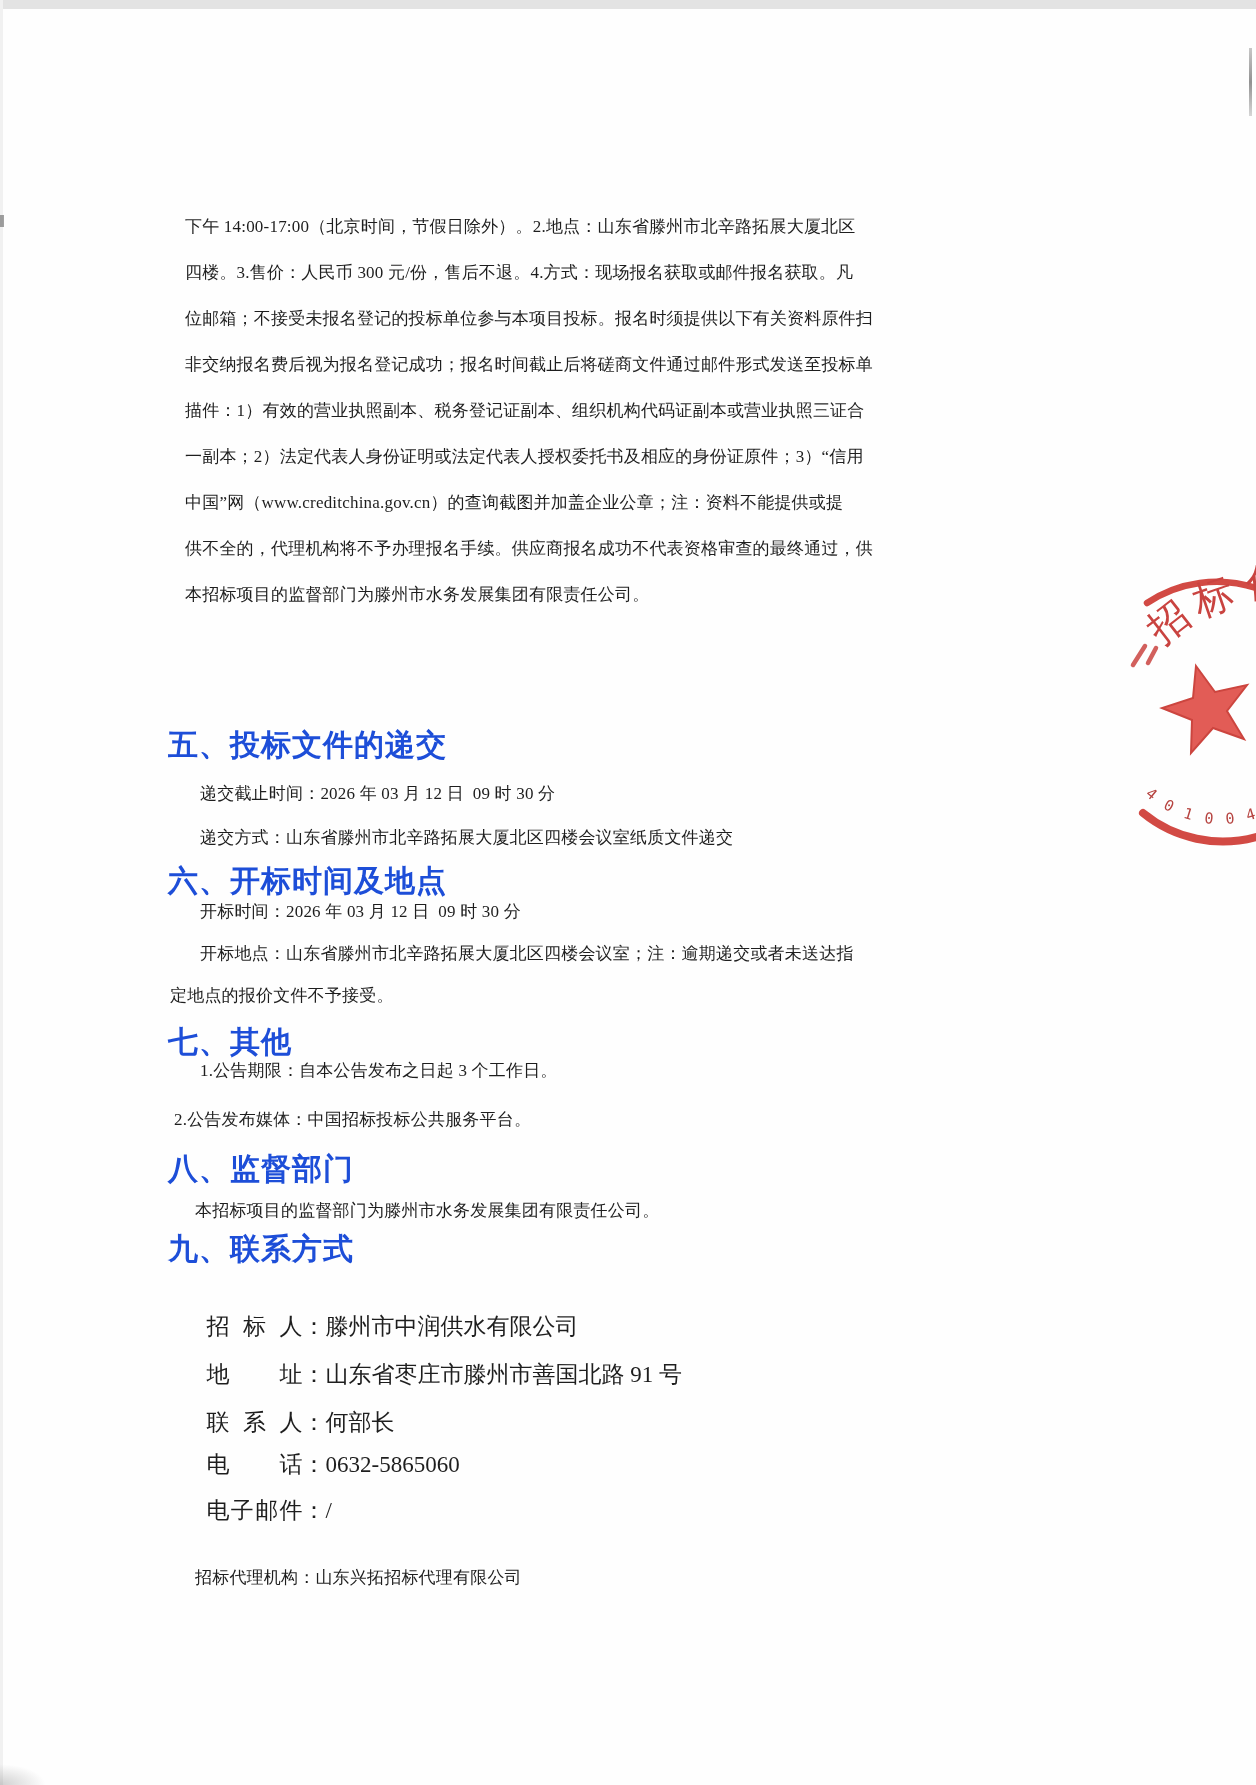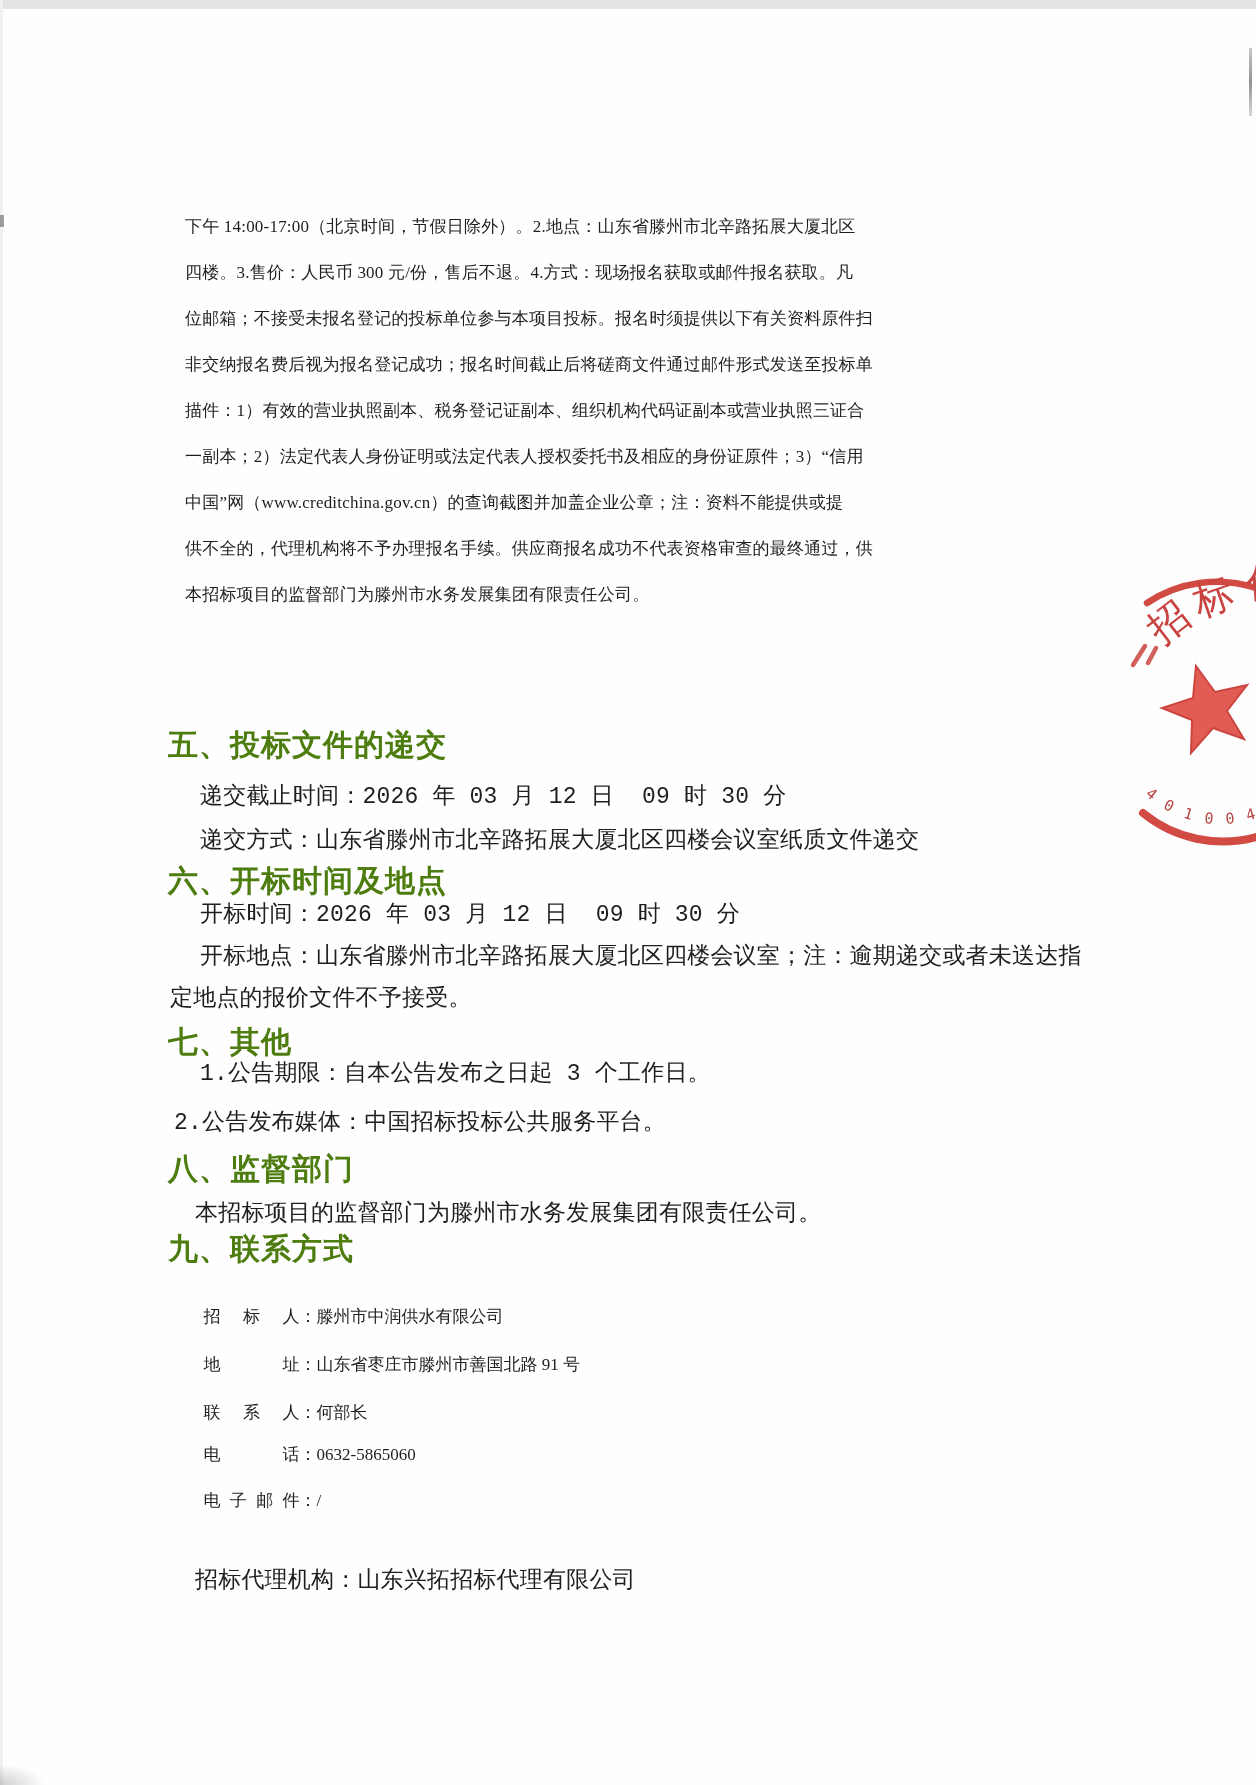--- a/index.html
+++ b/index.html
@@ -11,27 +11,27 @@
   }
   .scan-band-top{position:absolute;left:0;top:0;width:1256px;height:9px;background:#e3e3e3;}
   .scan-strip-left{position:absolute;left:0;top:0;width:3px;height:1785px;background:#f1f1f1;}
   .scan-tick-right{position:absolute;left:1249px;top:48px;width:3px;height:68px;
     background:linear-gradient(#b5b5b5,#6e6e6e,#c9c9c9);opacity:.75;}
   .scan-dot-left{position:absolute;left:0;top:215px;width:4px;height:12px;background:#555;opacity:.55;}
   .scan-corner-bl{position:absolute;left:0;top:1764px;width:46px;height:21px;
     background:radial-gradient(ellipse at 0% 100%, rgba(120,120,120,.35), rgba(120,120,120,0) 70%);}
   .para{position:absolute;left:185px;top:204px;}
   .pline{white-space:pre;font-size:17px;line-height:46px;letter-spacing:.2px;}
-  .bodyline{position:absolute;white-space:pre;font-size:23px;line-height:1.25;letter-spacing:.2px;font-family:Liberation Mono, monospace;}
+  .bodyline{position:absolute;white-space:pre;font-size:17px;line-height:1.25;letter-spacing:.2px;}
   .heading{
     position:absolute;white-space:pre;
     font-family:Liberation Mono, monospace;
-    font-weight:700;font-size:30px;color:#4d7c0f;letter-spacing:1px;
+    font-weight:700;font-size:30px;color:#1d4ed8;letter-spacing:1px;
   }
-  .crow{position:absolute;font-size:17px;white-space:pre;}
+  .crow{position:absolute;font-size:23px;white-space:pre;}
   .clabel{display:inline-block;width:96px;text-align:justify;text-align-last:justify;vertical-align:bottom;}
   .seal-svg{position:absolute;left:1085px;top:565px;width:171px;height:290px;opacity:.92;}
 </style>
 </head>
 <body>
 
 <div class="scan-band-top"></div>
 <div class="scan-strip-left"></div>
 <div class="scan-tick-right"></div>
 <div class="scan-dot-left"></div>

